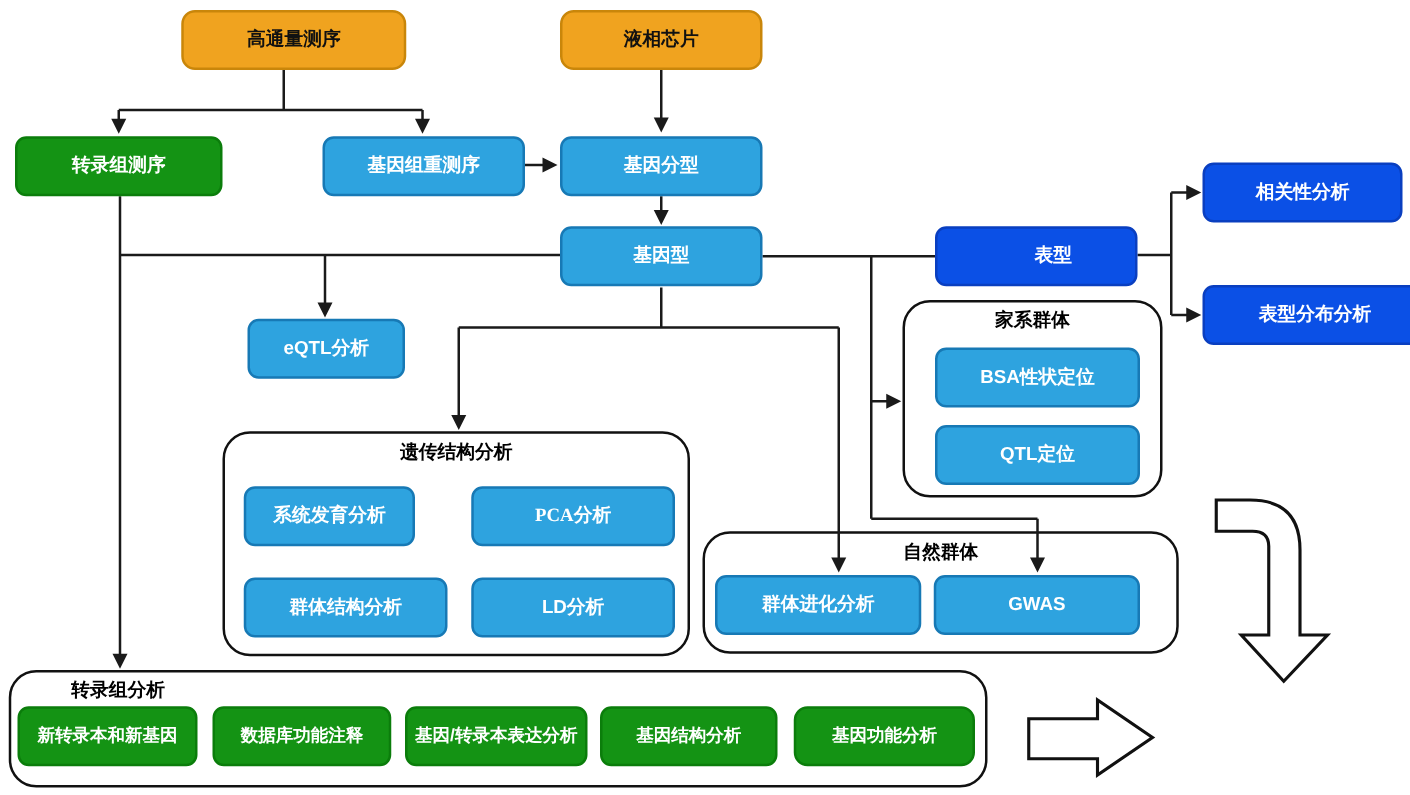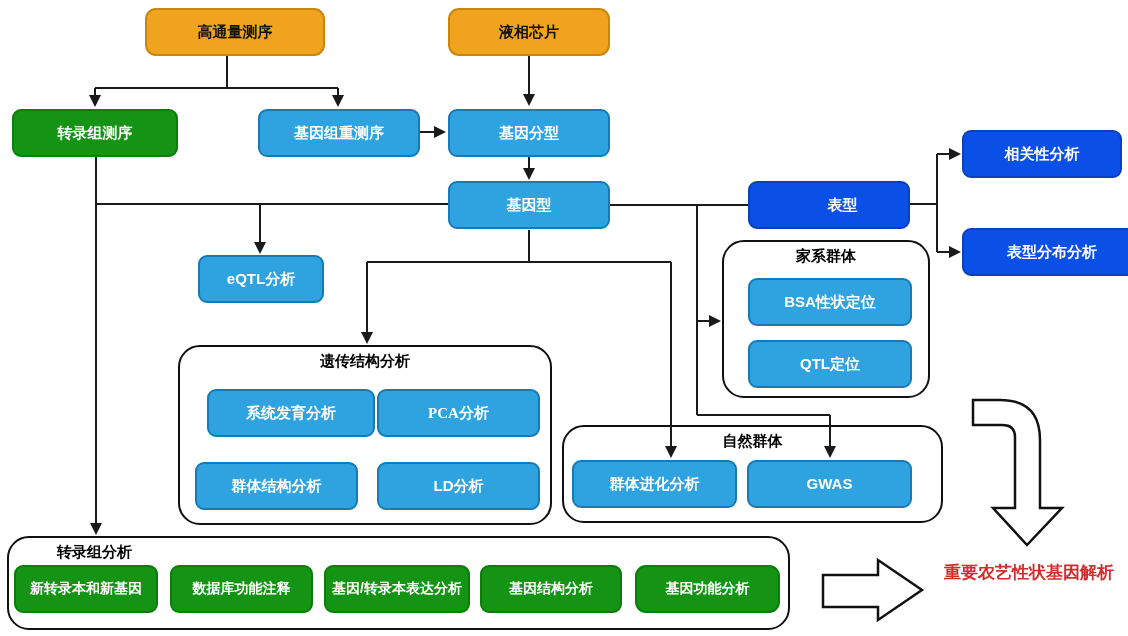--- a/index.html
+++ b/index.html
@@ -102,21 +102,21 @@
   </div>
 <div class="node blue" style="left:198px;top:255px;width:126px;height:48px;">
     <span>eQTL分析</span>
   </div>
 <div class="node blue" style="left:748px;top:278px;width:164px;height:48px;">
     <span>BSA性状定位</span>
   </div>
 <div class="node blue" style="left:748px;top:340px;width:164px;height:48px;">
     <span>QTL定位</span>
   </div>
-<div class="node blue" style="left:207px;top:389px;width:168px;height:48px;">
+<div class="node blue" style="left:195px;top:389px;width:137px;height:48px;">
     <span>系统发育分析</span>
   </div>
 <div class="node blue" style="left:377px;top:389px;width:163px;height:48px;font-family:Liberation Serif, serif;">
     <span>PCA分析</span>
   </div>
 <div class="node blue" style="left:195px;top:462px;width:163px;height:48px;">
     <span>群体结构分析</span>
   </div>
 <div class="node blue" style="left:377px;top:462px;width:163px;height:48px;">
     <span>LD分析</span>
@@ -137,14 +137,13 @@
     <span>基因/转录本表达分析</span>
   </div>
 <div class="node green small" style="left:480px;top:565px;width:142px;height:48px;">
     <span>基因结构分析</span>
   </div>
 <div class="node green small" style="left:635px;top:565px;width:145px;height:48px;border-radius:11px;">
     <span>基因功能分析</span>
   </div>
 
 <div class="result">
-  <div>重要农艺性状基因解析</div>
 </div>
 
 </body></html>

